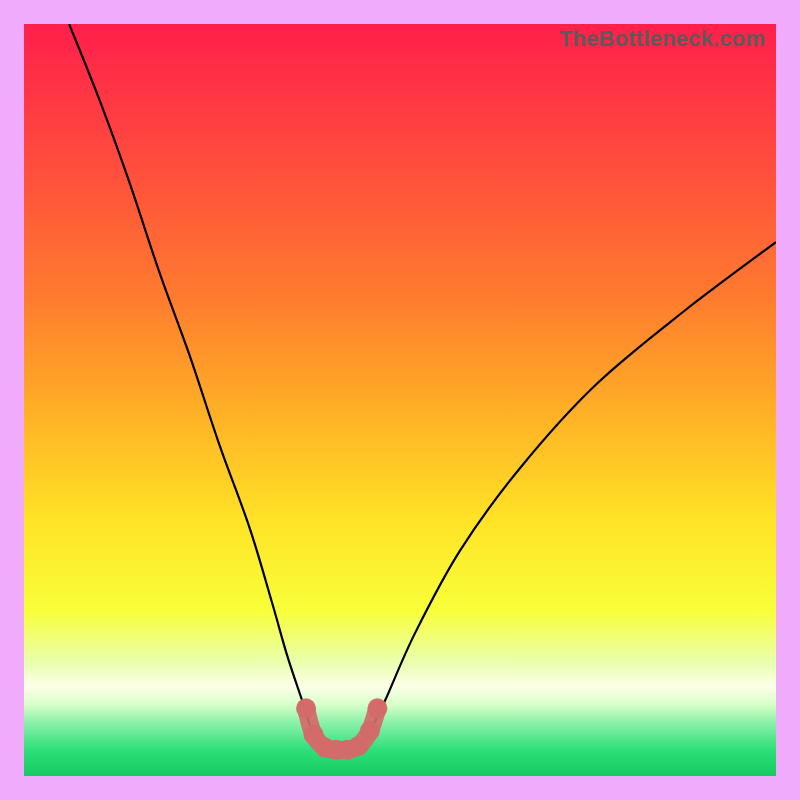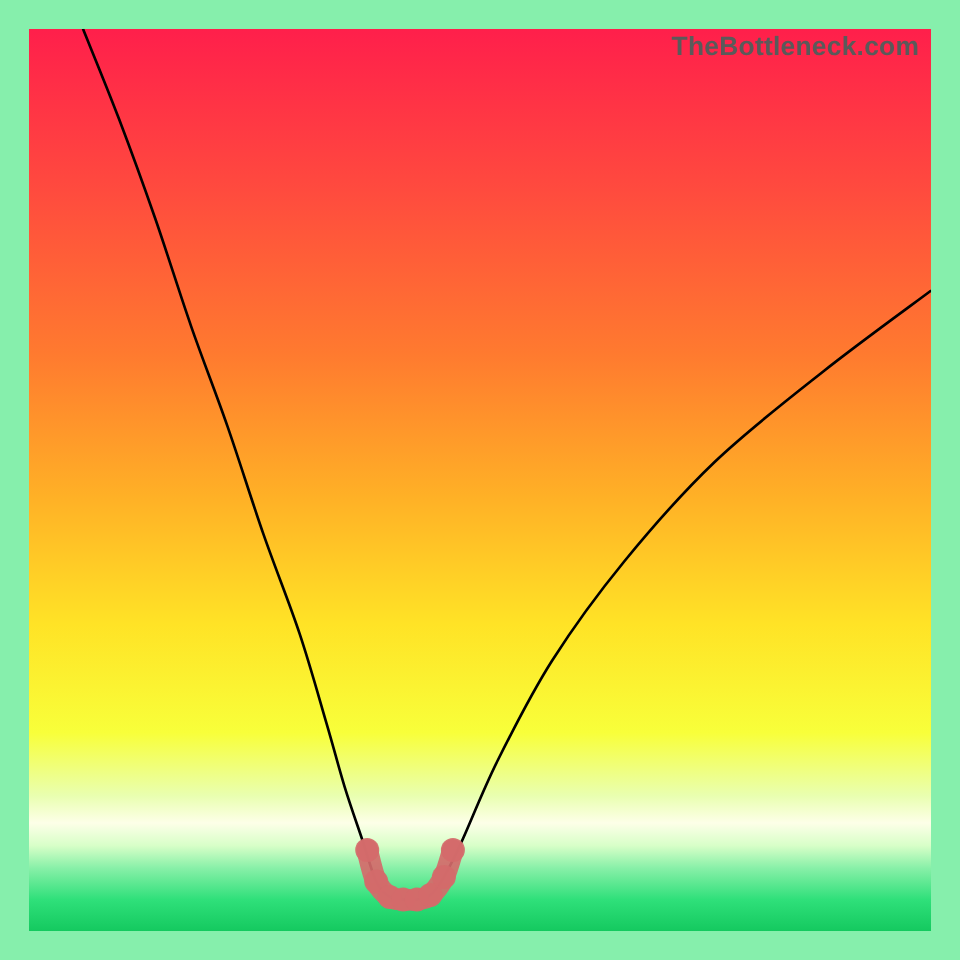--- a/index.html
+++ b/index.html
@@ -9,21 +9,21 @@
     height: 800px;
     background: #000;
     overflow: hidden;
   }
   .frame {
     position: absolute;
     left: 0;
     top: 0;
     width: 800px;
     height: 800px;
-    background: #86efac;
+    background: #f0abfc;
   }
   .plot {
     position: absolute;
     left: 24px;
     top: 24px;
     width: 752px;
     height: 752px;
     overflow: hidden;
   }
   .watermark {

